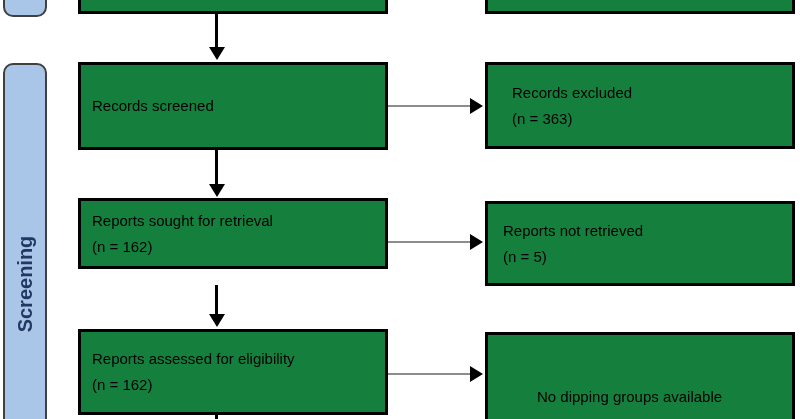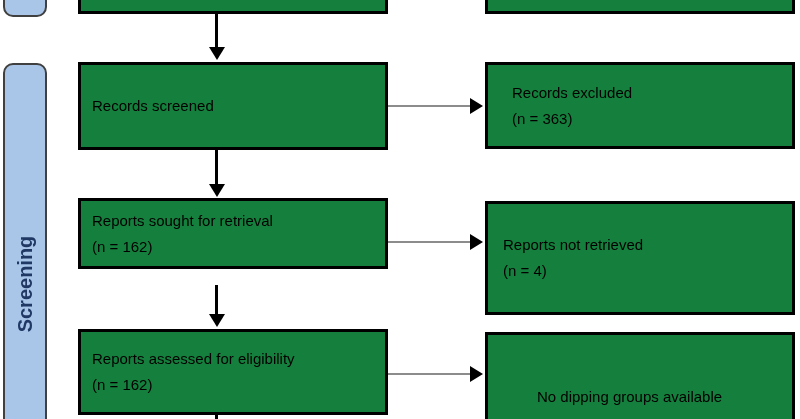--- a/index.html
+++ b/index.html
@@ -52,21 +52,21 @@
     line-height: 26px;
     color: #000000;
   }
   .fbox.left  { left: 78px;  width: 310px; padding-left: 11px; }
   .fbox.right { left: 485px; width: 310px; padding-left: 15px; }
   #box-top-left  { top: -40px; height: 54px; }
   #box-top-right { top: -40px; height: 54px; }
   #box-records-screened      { top: 62px;  height: 88px; }
   #box-records-excluded      { top: 62px;  height: 87px; padding-left: 24px; }
   #box-reports-sought        { top: 198px; height: 71px; }
-  #box-reports-not-retrieved { top: 201px; height: 114px; }
+  #box-reports-not-retrieved { top: 201px; height: 85px; }
   #box-reports-assessed      { top: 329px; height: 86px; }
   #box-reports-excluded      { top: 332px; height: 158px; justify-content: flex-start; padding-top: 49px; }
   .indent { margin-left: 34px; }
   .fline { display: block; white-space: nowrap; }
 
   
   .vline {
     position: absolute;
     left: 215px;
     width: 3px;
@@ -126,21 +126,21 @@
     <span class="fline">Reports assessed for eligibility</span>
     <span class="fline">(n = 162)</span>
   </div>
 
   <div id="box-records-excluded" class="fbox right">
     <span class="fline">Records excluded</span>
     <span class="fline">(n = 363)</span>
   </div>
   <div id="box-reports-not-retrieved" class="fbox right">
     <span class="fline">Reports not retrieved</span>
-    <span class="fline">(n = 4)</span>
+    <span class="fline">(n = 5)</span>
   </div>
   <div id="box-reports-excluded" class="fbox right">
     <span class="fline indent">No dipping groups available</span>
   </div>
 
   <div id="arr-v1-line" class="vline"></div>
   <div id="arr-v1-head" class="vhead"></div>
   <div id="arr-v2-line" class="vline"></div>
   <div id="arr-v2-head" class="vhead"></div>
   <div id="arr-v3-line" class="vline"></div>

